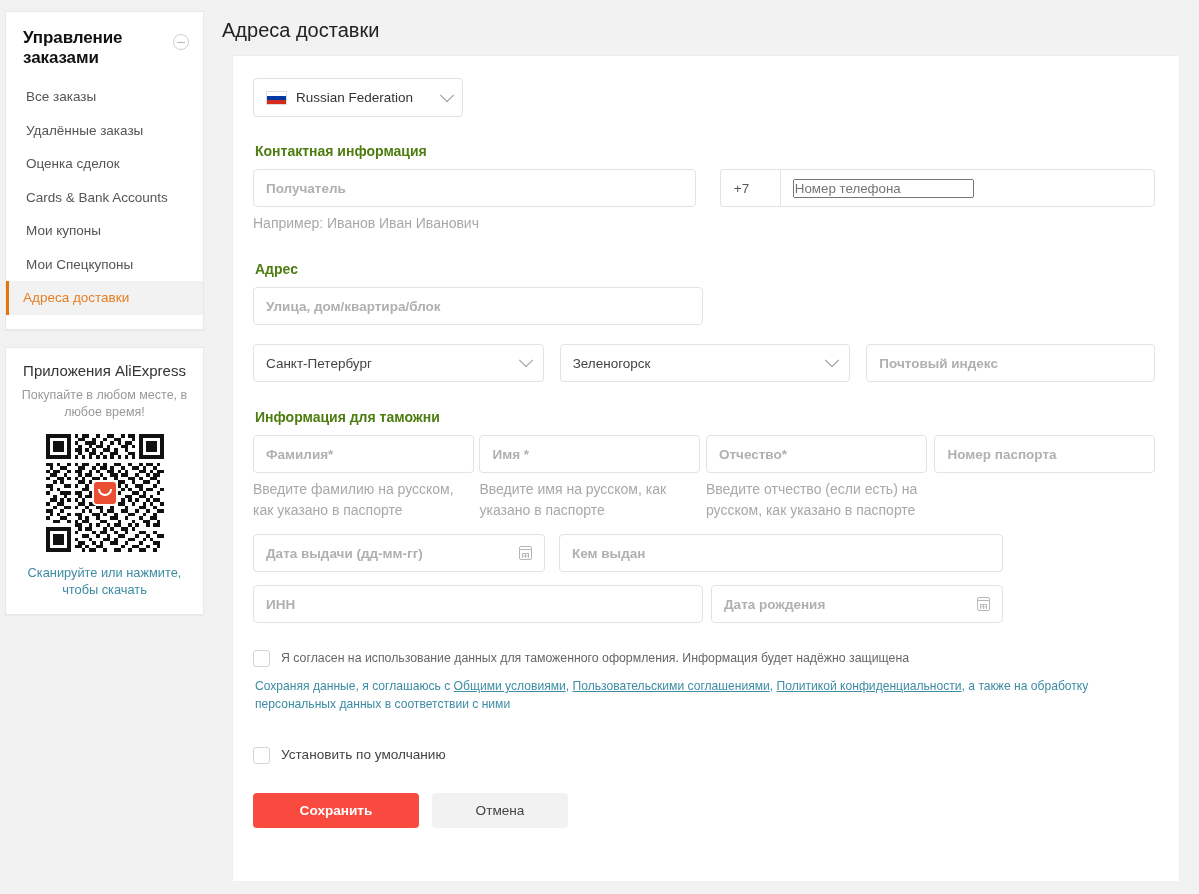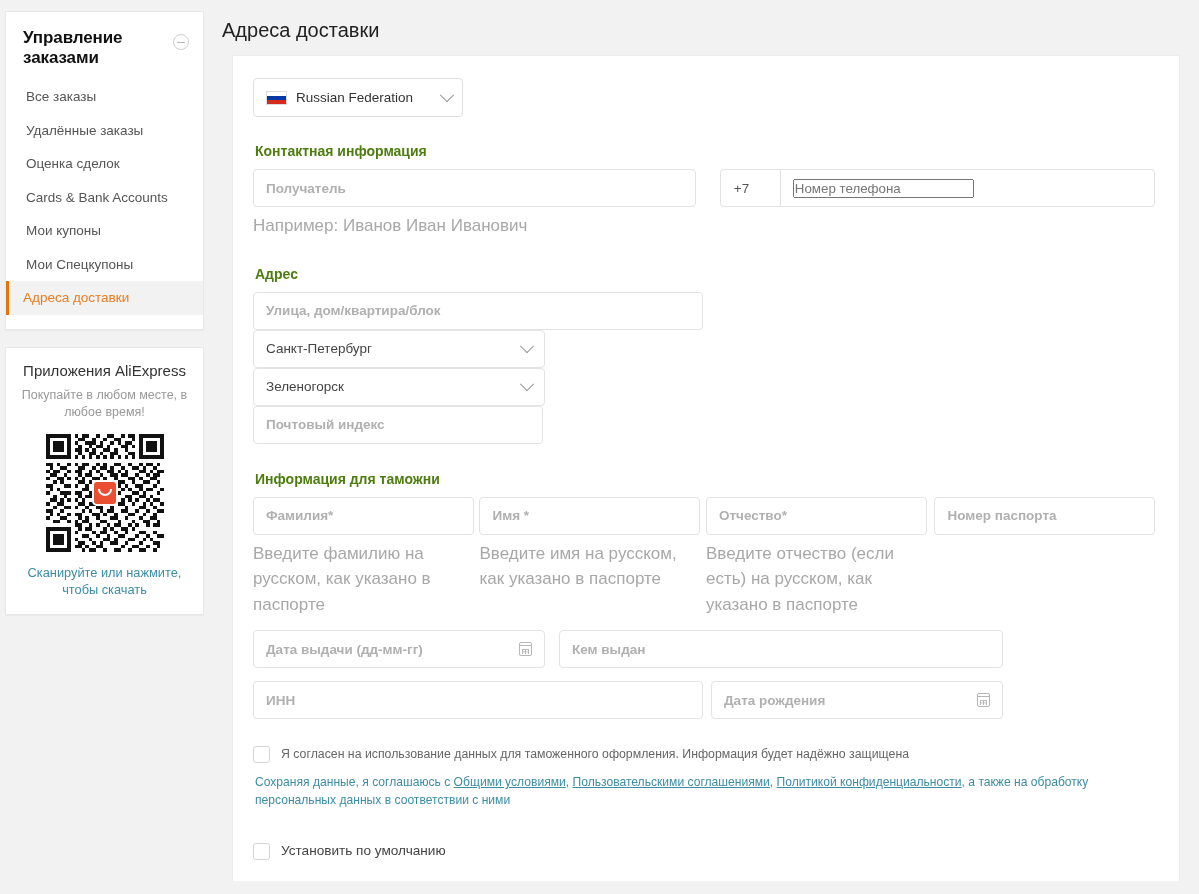--- a/index.html
+++ b/index.html
@@ -201,21 +201,21 @@
     font-weight: bold;
   }
   .field input::placeholder { color: #b0b0b0; }
   .select-field {
     cursor: pointer;
     justify-content: space-between;
   }
   .select-field .val { font-size: 13.5px; color: #444; }
 
   .hint {
-    font-size: 17px;
+    font-size: 14px;
     color: #a8a8a8;
     line-height: 1.5;
     margin-top: 6px;
   }
 
   .phone-group { display: flex; }
   .phone-code {
     width: 60px; height: 38px;
     border: 1px solid #e3e3e3;
     border-right: none;
@@ -682,21 +682,21 @@
               </div>
             </div>
           </div>
         </div>
 
         <div class="sec-title addr">Адрес</div>
         <div class="field" style="width:450px;">
           <input type="text" placeholder="Улица, дом/квартира/блок" style="">
         </div>
 
-        <div class="row" style="flex-direction:column;">
+        <div class="row" style="margin-top:19px;">
           <div class="field select-field" style="width:292px;">
             <span class="val">Санкт-Петербург</span>
             <span class="chev"></span>
           </div>
           <div style="width:16px;"></div>
           <div class="field select-field" style="width:292px;">
             <span class="val">Зеленогорск</span>
             <span class="chev"></span>
           </div>
           <div style="width:16px;"></div>
@@ -763,17 +763,21 @@
           <span class="check-label">Я согласен на использование данных для таможенного оформления. Информация будет надёжно защищена</span>
         </div>
 
         <div class="legal"><span>Сохраняя данные, я соглашаюсь с </span><a>Общими условиями</a><span>, </span><a>Пользовательскими соглашениями</a><span>, </span><a>Политикой конфиденциальности</a><span>, а также на обработку персональных данных в соответствии с ними</span></div>
 
         <div class="check-row" style="margin-top:33px;">
           <span class="checkbox"></span>
           <span class="check-label big">Установить по умолчанию</span>
         </div>
 
+        <div class="btn-row">
+          <button class="btn btn-primary">Сохранить</button>
+          <button class="btn btn-secondary">Отмена</button>
+        </div>
 
       </div>
     </section>
   </main>
 </div>
 
 </body></html>

